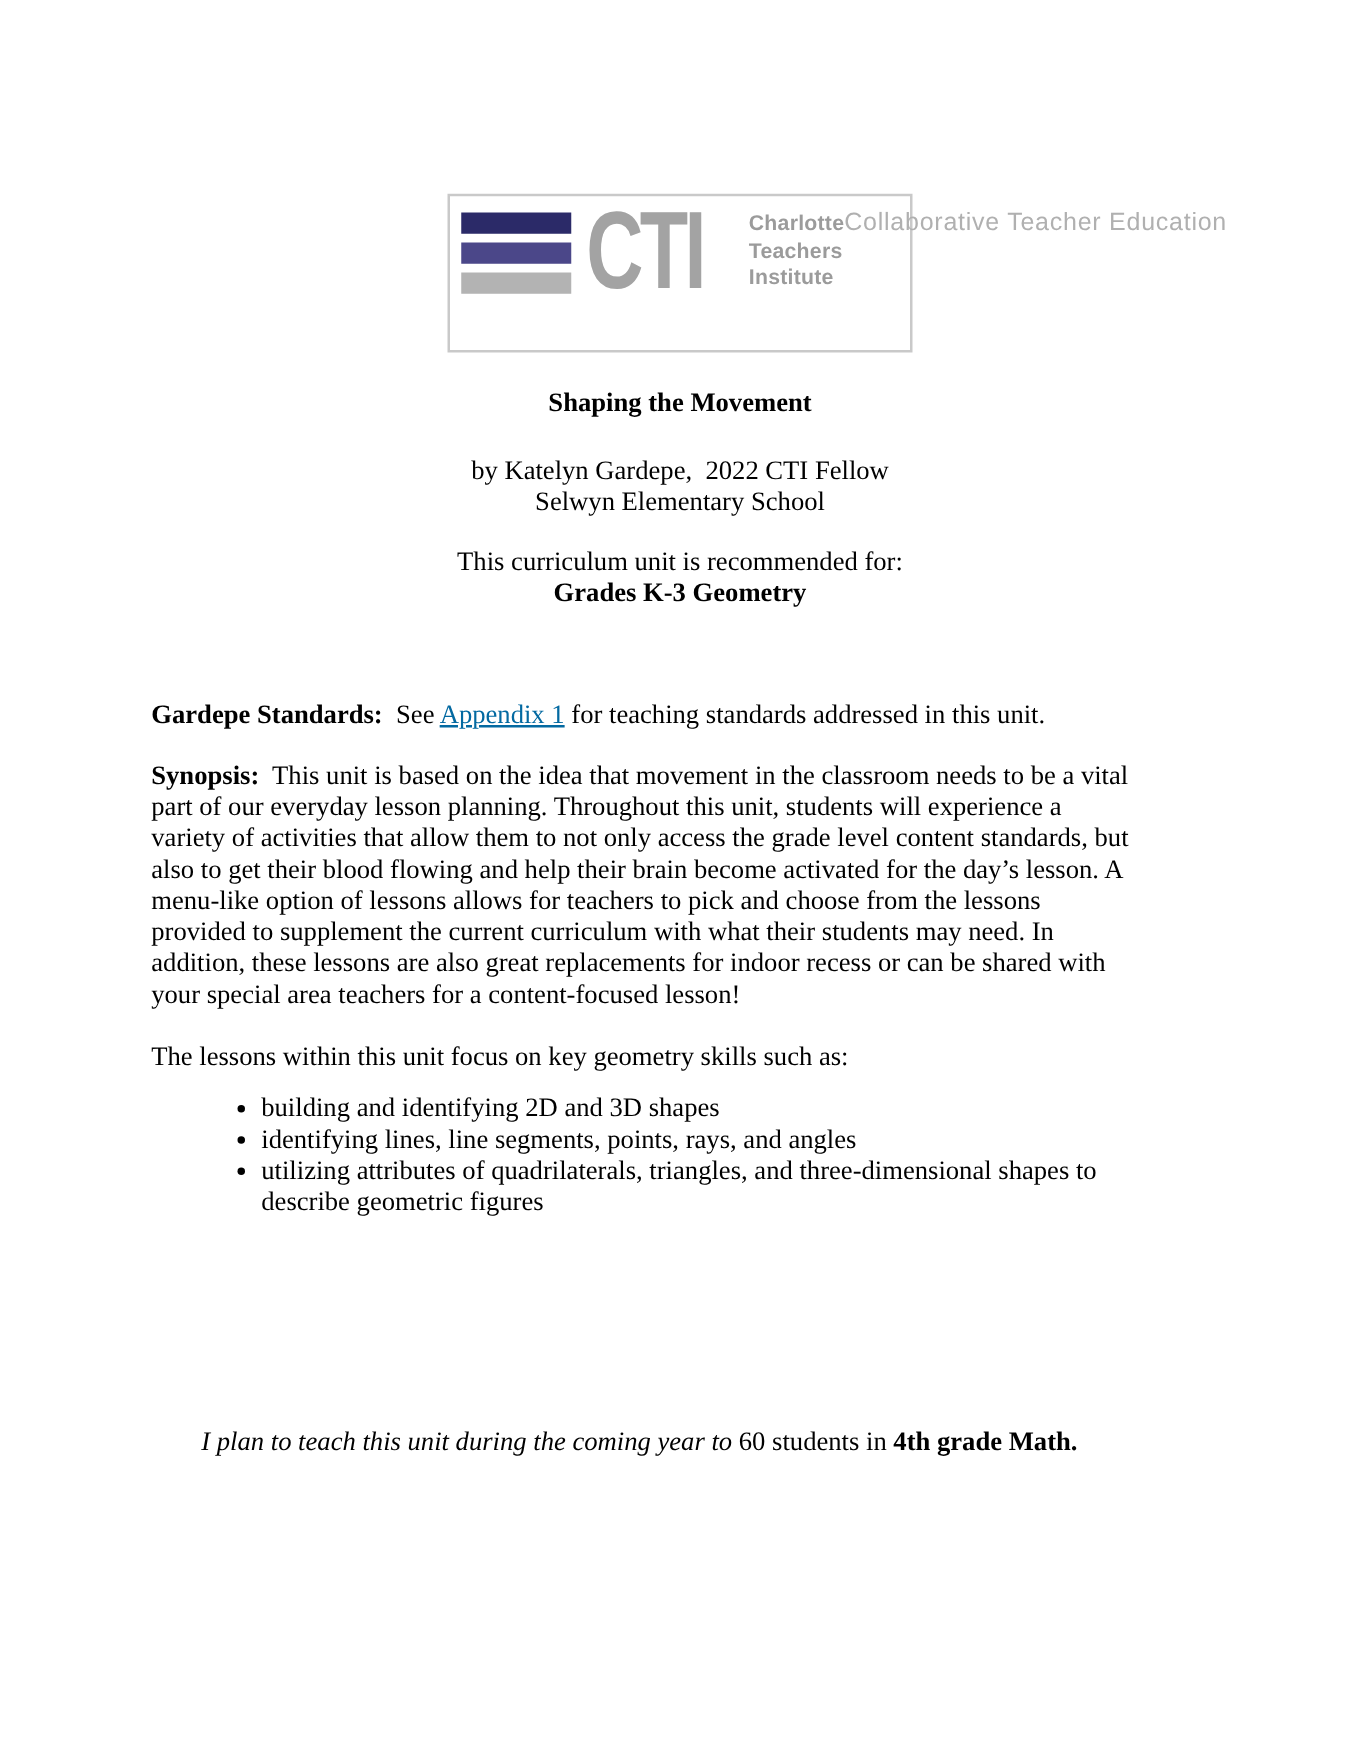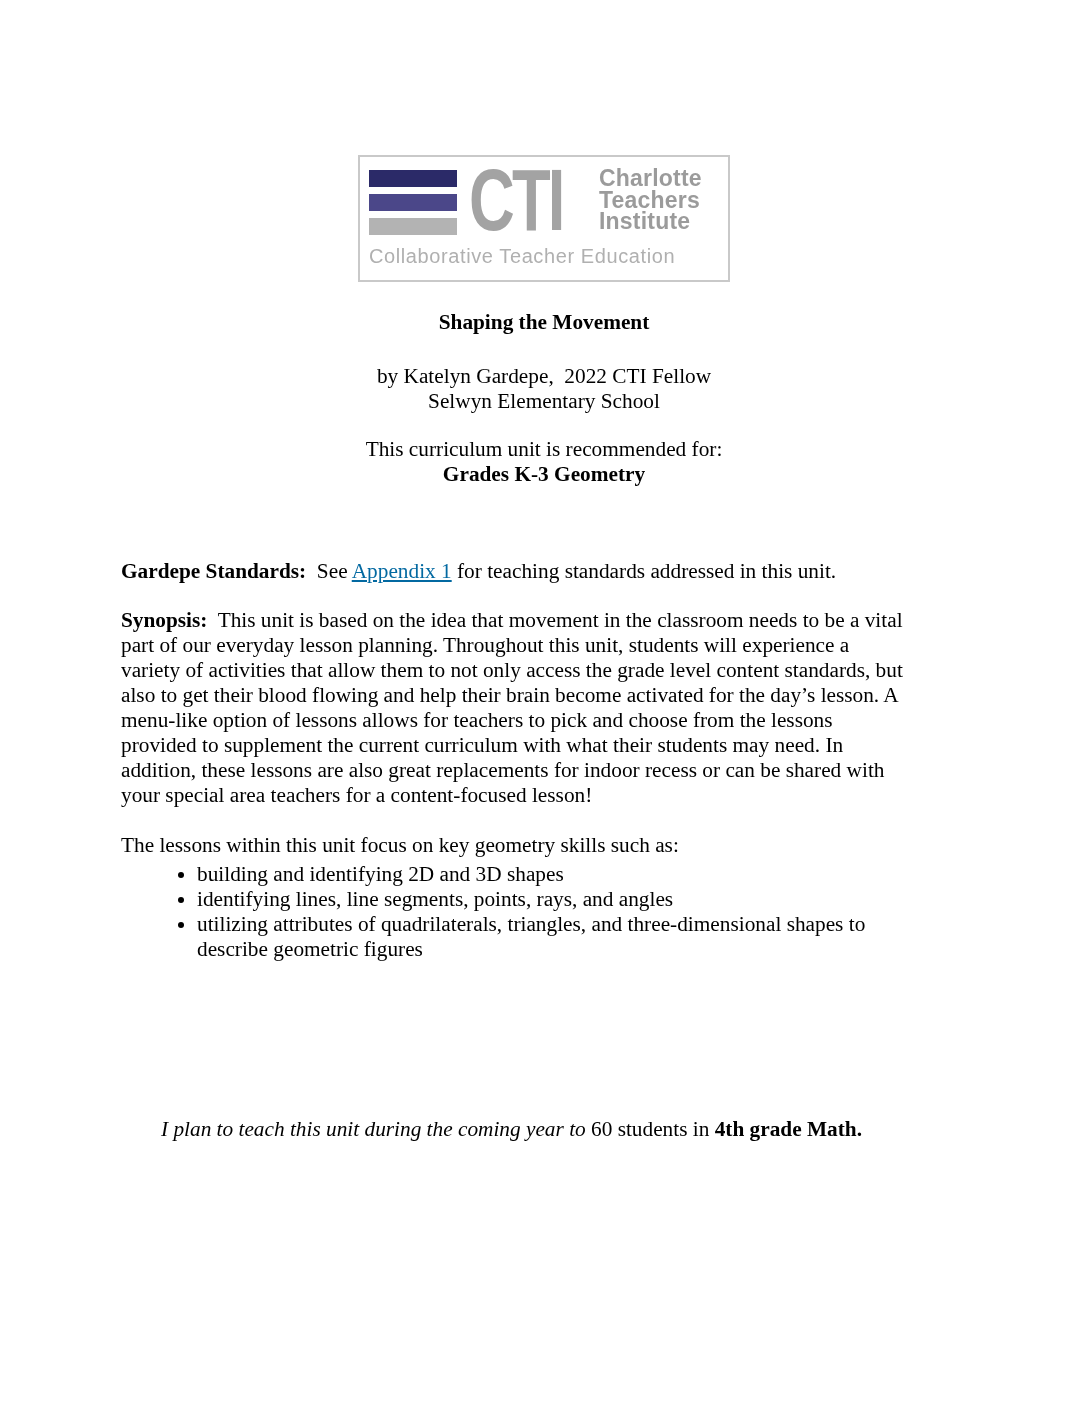--- a/index.html
+++ b/index.html
@@ -30,46 +30,46 @@
   
   .logo-row { display: flex; justify-content: center; padding-top: 155px; }
   .logo {
     width: 372px;
     height: 127px;
     border: 2px solid #c9c9c9;
     background: #ffffff;
     font-family: "Liberation Sans", sans-serif;
     padding: 10px 28px 12px 9px;
     display: flex;
-    flex-direction: column;
+    flex-direction: row;
     justify-content: space-between;
   }
   .logo-top { display: flex; align-items: flex-start; }
   .bars { display: flex; flex-direction: column; gap: 7px; width: 88px; margin-top: 3px; flex: none; }
   .bar { height: 17px; width: 100%; }
   .cti-text {
     flex: none;
     width: 126px;
     margin-left: 12px;
     font-size: 88px;
     line-height: 66px;
     font-weight: bold;
     letter-spacing: -4px;
     transform: scaleX(0.72);
     transform-origin: left top;
     white-space: nowrap;
   }
-  .inst { font-weight: bold; font-size: 23px; line-height: 21.5px; margin-left: 4px; margin-top: 1px; letter-spacing: 0.2px; }
+  .inst { font-weight: bold; font-size: 17px; line-height: 21.5px; margin-left: 4px; margin-top: 1px; letter-spacing: 0.2px; }
   .tagline { font-size: 20px; line-height: 23px; letter-spacing: 0.6px; font-weight: 400; white-space: nowrap; }
 
   
   .doc-link { text-decoration: underline; cursor: pointer; }
 
   
-  ul.lessons { list-style: disc; margin: 4px; padding-left: 72px; margin-right: -60px; }
+  ul.lessons { list-style: disc; margin: 16px; padding-left: 72px; margin-right: -60px; }
   ul.lessons li { line-height: 25px; }
 </style>
 </head>
 <body>
 
 <div class="page">
 
   <div class="logo-row">
     <div class="logo" style="border-color: rgb(201, 201, 201);">
       <div class="logo-top">

